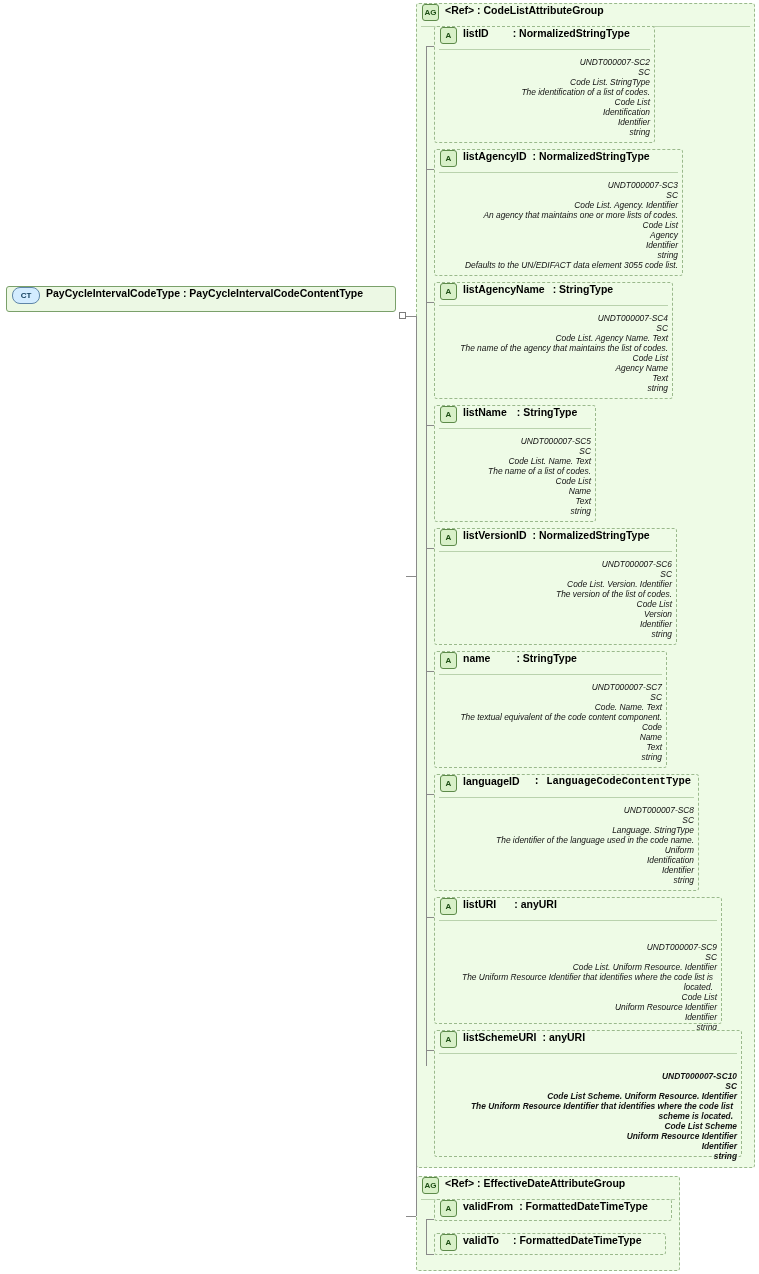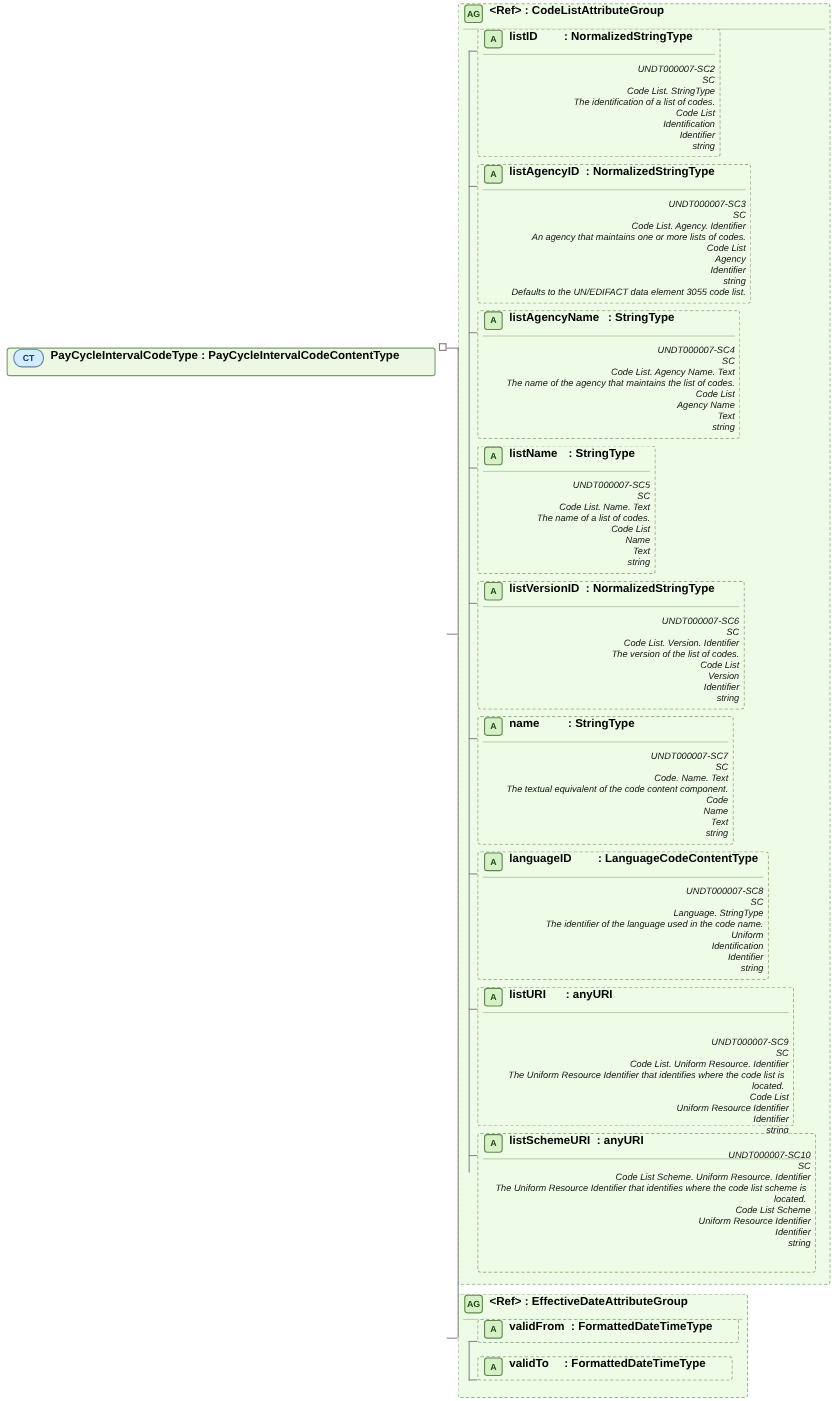--- a/index.html
+++ b/index.html
@@ -88,21 +88,21 @@
     background:#fff;
     border:1px solid #7b7b7b;
     box-sizing:border-box;
   }
 </style>
 </head>
 <body>
 
 <div class="canvas">
 
-  <div class="node" style="left:6px;top:316px;width:390px;height:26px;">
+  <div class="node" style="left:6px;top:286px;width:390px;height:26px;">
     <div class="hdr" style="height:24px;">
       <span class="badge ct">CT</span>
       <span class="hdr-label">PayCycleIntervalCodeType  :  PayCycleIntervalCodeContentType</span>
     </div>
   </div>
   <div class="conn-sq" style="left:399px;top:312px;"></div>
 
   <div class="group-box" style="left:416px;top:3px;width:339px;height:1165px;">
     <div class="hdr">
       <span class="badge ag">AG</span>
@@ -231,21 +231,21 @@
       <div>Text</div>
       <div>string</div>
     </div>
   </div>
   <div class="line hline" style="left:426px;top:671px;width:8px;"></div>
 
   <div class="attr-box" style="left:434px;top:774px;width:265px;height:117px;">
     <div class="hdr">
       <span class="badge">A</span>
       <span class="hdr-label">languageID</span>
-      <span class="hdr-label" style="margin-left:24px;">: LanguageCodeContentType</span>
+      <span class="hdr-label" style="margin-left:14px;font-family:Liberation Mono, monospace;">: LanguageCodeContentType</span>
     </div>
     <div class="sep-line"></div>
     <div class="docs" style="top:30px;">
       <div>UNDT000007-SC8</div>
       <div>SC</div>
       <div>Language. StringType</div>
       <div>The identifier of the language used in the code name.</div>
       <div>Uniform</div>
       <div>Identification</div>
       <div>Identifier</div>
@@ -274,21 +274,21 @@
   </div>
   <div class="line hline" style="left:426px;top:917px;width:8px;"></div>
 
   <div class="attr-box" style="left:434px;top:1030px;width:308px;height:127px;">
     <div class="hdr">
       <span class="badge">A</span>
       <span class="hdr-label">listSchemeURI</span>
       <span class="hdr-label" style="margin-left:6px;">: anyURI</span>
     </div>
     <div class="sep-line"></div>
-    <div class="docs" style="top:14px;">
+    <div class="docs" style="top:40px;font-weight:bold;">
       <div>UNDT000007-SC10</div>
       <div>SC</div>
       <div>Code List Scheme. Uniform Resource. Identifier</div>
       <div class="wrap" style="width:292px;">The Uniform Resource Identifier that identifies where the code list scheme is located.</div>
       <div>Code List Scheme</div>
       <div>Uniform Resource Identifier</div>
       <div>Identifier</div>
       <div>string</div>
     </div>
   </div>

